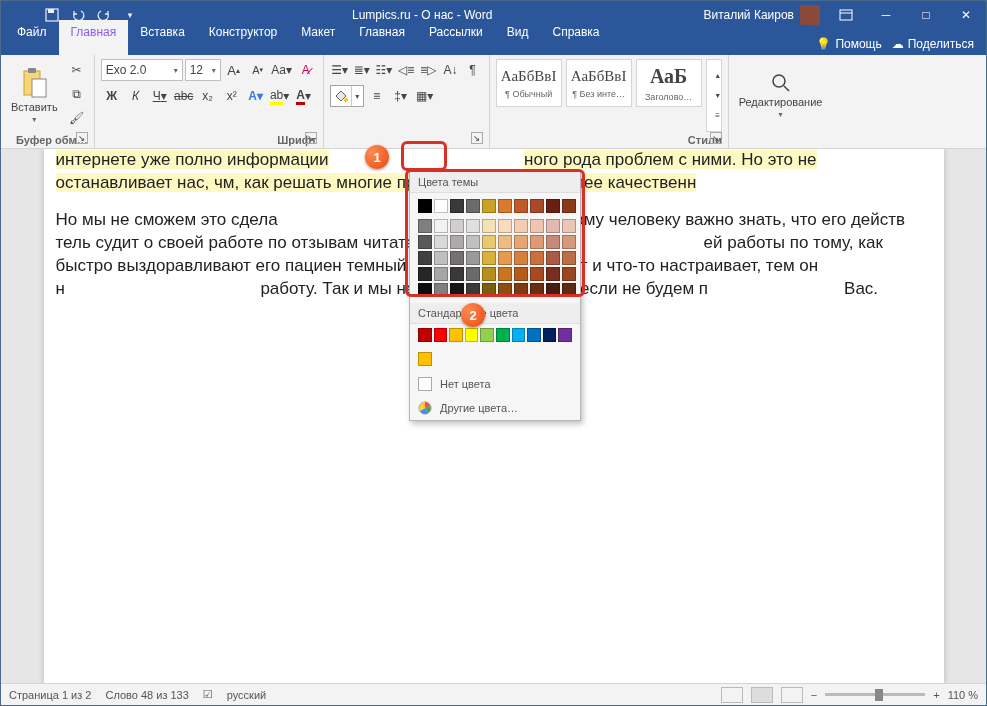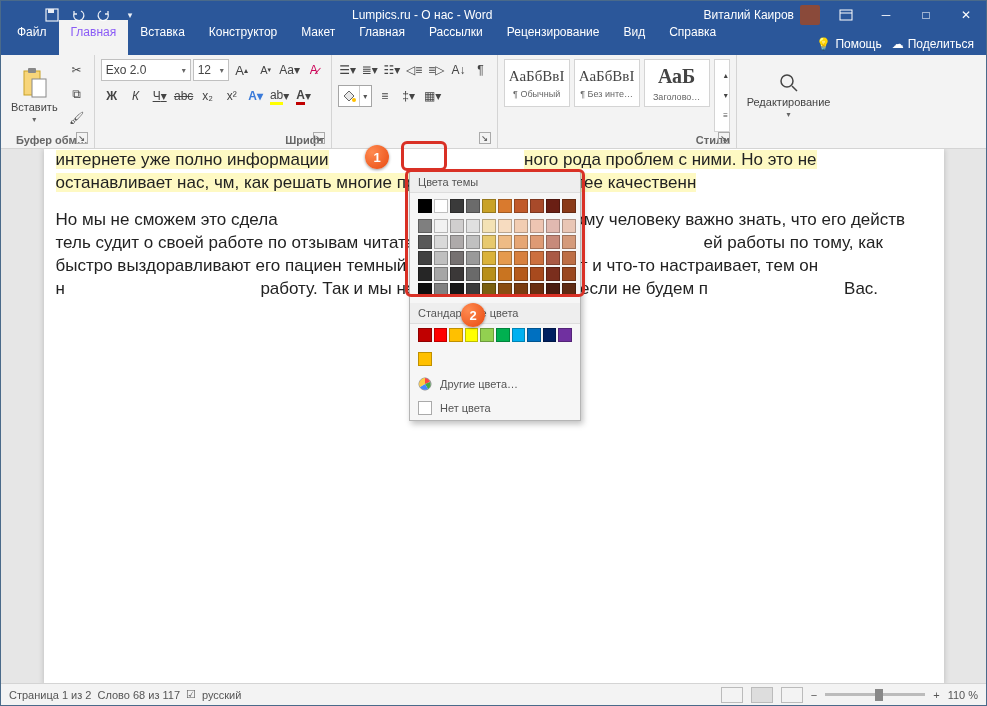--- a/index.html
+++ b/index.html
@@ -26,36 +26,36 @@
 .group { border-right: 1px solid #d4d4d4; padding: 4px 6px 2px; display: flex; flex-direction: column; }
 .group-body { flex: 1; display: flex; gap: 4px; }
 .group-label { text-align: right; font-size: 11px; color: #666; padding-top: 2px; position: relative; font-weight: bold; }
 .group-label .launcher { position: absolute; right: 0; bottom: 2px; width: 12px; height: 12px; border: 1px solid #aaa; font-size: 8px; display: flex; align-items: center; justify-content: center; color: #666; }
 .btn-lg { display: flex; flex-direction: column; align-items: center; justify-content: center; gap: 2px; padding: 2px 4px; font-size: 11px; color: #444; text-align: right; }
 .btn-sm { width: 22px; height: 22px; display: flex; align-items: center; justify-content: center; color: #444; font-size: 12px; }
 .col { display: flex; flex-direction: column; gap: 2px; }
 .row { display: flex; gap: 2px; align-items: center; }
 
 .font-combo { height: 22px; border: 1px solid #c0c0c0; background: #fff; font-size: 12px; padding: 0 4px; display: flex; align-items: center; color: #444; }
-.font-name { width: 90px; }
+.font-name { width: 82px; }
 .font-size { width: 36px; }
 .dd-arrow { margin-left: auto; color: #666; font-size: 8px; }
 
 .style-item { width: 66px; height: 48px; border: 1px solid #d4d4d4; background: #fff; display: flex; flex-direction: column; align-items: center; justify-content: center; font-size: 10px; color: #444; }
 .style-item .preview { font-size: 15px; font-family: Georgia, serif; }
 .style-item .name { font-size: 9px; color: #666; margin-top: 4px; white-space: nowrap; overflow: hidden; width: 100%; text-align: center; padding: 0 2px; }
 
 
 .doc-area { background: #e6e6e6; height: 536px; overflow: hidden; position: relative; }
 .page { background: #fff; width: 900px; margin: 0 auto; min-height: 100%; padding: 0 12px 20px 12px; box-shadow: 0 0 6px rgba(0,0,0,.2); font-family: Georgia, 'Times New Roman', serif; font-size: 17px; line-height: 1.35; color: #222; }
 .page p { margin-bottom: 14px; }
 .hl { background: #fef9c3; }
 
 
-.statusbar { position: absolute; bottom: 0; left: 0; right: 0; height: 22px; background: #f3f3f3; border-top: 1px solid #d4d4d4; display: flex; align-items: center; font-size: 11px; color: #555; padding: 0 8px; gap: 6px; }
+.statusbar { position: absolute; bottom: 0; left: 0; right: 0; height: 22px; background: #f3f3f3; border-top: 1px solid #d4d4d4; display: flex; align-items: center; font-size: 11px; color: #555; padding: 0 8px; gap: 14px; }
 .statusbar .right { margin-left: auto; display: flex; align-items: center; gap: 8px; }
 .view-btn { width: 22px; height: 16px; border: 1px solid #bbb; }
 .zoom-slider { width: 100px; height: 3px; background: #bbb; position: relative; }
 .zoom-slider .thumb { position: absolute; top: -4px; left: 50%; width: 8px; height: 12px; background: #888; }
 
 
 .color-panel { position: absolute; left: 408px; top: 170px; width: 172px; background: #f6f6f6; border: 1px solid #b5b5b5; box-shadow: 2px 3px 6px rgba(0,0,0,.25); font-size: 11px; color: #555; z-index: 10; }
 .color-panel .section-label { padding: 4px 8px; background: #eee; border-bottom: 1px solid #ddd; }
 .color-grid { display: grid; grid-template-columns: repeat(10, 14px); gap: 2px; padding: 6px 8px; }
 .color-cell { width: 14px; height: 14px; border: 1px solid rgba(0,0,0,.25); }
@@ -116,21 +116,20 @@
 </div>
 
 <div class="tabs">
   <div class="tab file">Файл</div>
   <div class="tab active">Главная</div>
   <div class="tab">Вставка</div>
   <div class="tab">Конструктор</div>
   <div class="tab">Макет</div>
   <div class="tab">Главная</div>
   <div class="tab">Рассылки</div>
-  <div class="tab">Рецензирование</div>
   <div class="tab">Вид</div>
   <div class="tab">Справка</div>
   <div class="right">
     <span>💡 <span>Помощь</span></span>
     <span>☁ <span>Поделиться</span></span>
   </div>
 </div>
 
 <div class="ribbon">
 
@@ -347,43 +346,43 @@
       <div class="color-cell" style="background: rgb(0, 176, 80);"></div>
       <div class="color-cell" style="background: rgb(0, 176, 240);"></div>
       <div class="color-cell" style="background: rgb(0, 112, 192);"></div>
       <div class="color-cell" style="background: rgb(0, 32, 96);"></div>
       <div class="color-cell" style="background: rgb(112, 48, 160);"></div>
     </div>
   <div class="recent-row" id="recent-row">
       <div class="color-cell" style="background: rgb(255, 192, 0);"></div>
     </div>
   <div class="panel-item">
+      <div class="sw"></div>
+      <span>Нет цвета</span>
+    </div>
+  <div class="panel-item">
       <svg width="14" height="14">
         <circle cx="7" cy="7" r="6" fill="none" stroke="#888"></circle>
         <path d="M7 1 A6 6 0 0 1 12 5 L7 7 Z" fill="#f44"></path>
         <path d="M12 5 A6 6 0 0 1 10 12 L7 7 Z" fill="#4a4"></path>
         <path d="M10 12 A6 6 0 0 1 2 10 L7 7 Z" fill="#48f"></path>
         <path d="M2 10 A6 6 0 0 1 7 1 L7 7 Z" fill="#fc4"></path>
       </svg>
       <span>Другие цвета…</span>
     </div>
-  <div class="panel-item">
-      <div class="sw"></div>
-      <span>Нет цвета</span>
-    </div>
 </div>
 
 <div class="marker-box" style="left:400px;top:140px;width:46px;height:30px"></div>
 <div class="marker-box" style="left:404px;top:168px;width:180px;height:128px"></div>
 <div class="badge" style="left:364px;top:144px">1</div>
 <div class="badge" style="left:460px;top:302px">2</div>
 
 <div class="statusbar">
   <span>Страница 1 из 2</span>
-  <span>Слово 68 из 117</span>
+  <span>Слово 48 из 133</span>
   <span>☑</span>
   <span>русский</span>
   <div class="right">
     <div class="view-btn"></div>
     <div class="view-btn" style="background:#ddd"></div>
     <div class="view-btn"></div>
     <span>−</span>
     <div class="zoom-slider">
         <div class="thumb"></div>
       </div>

